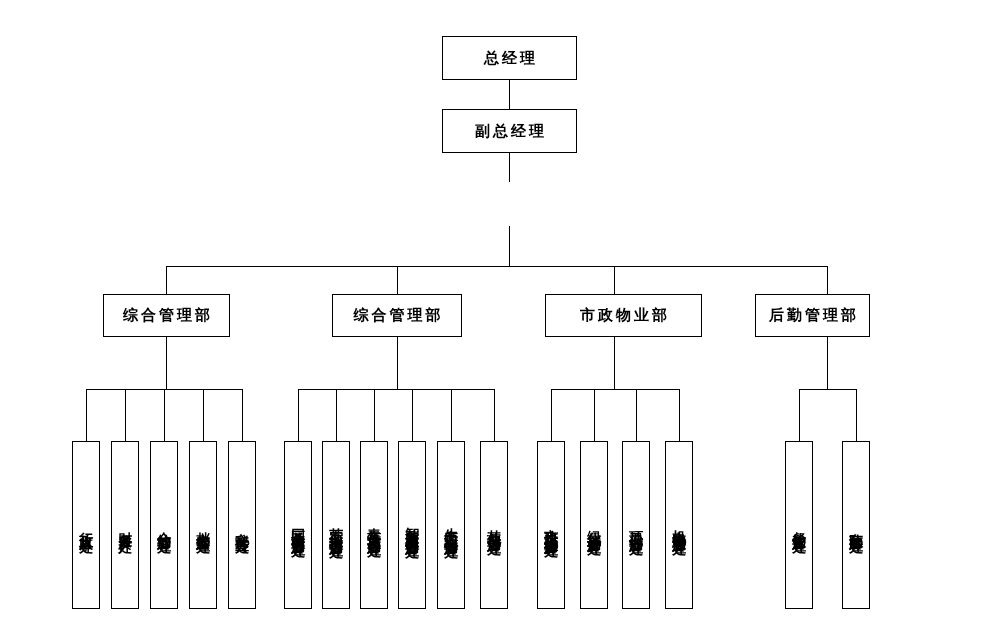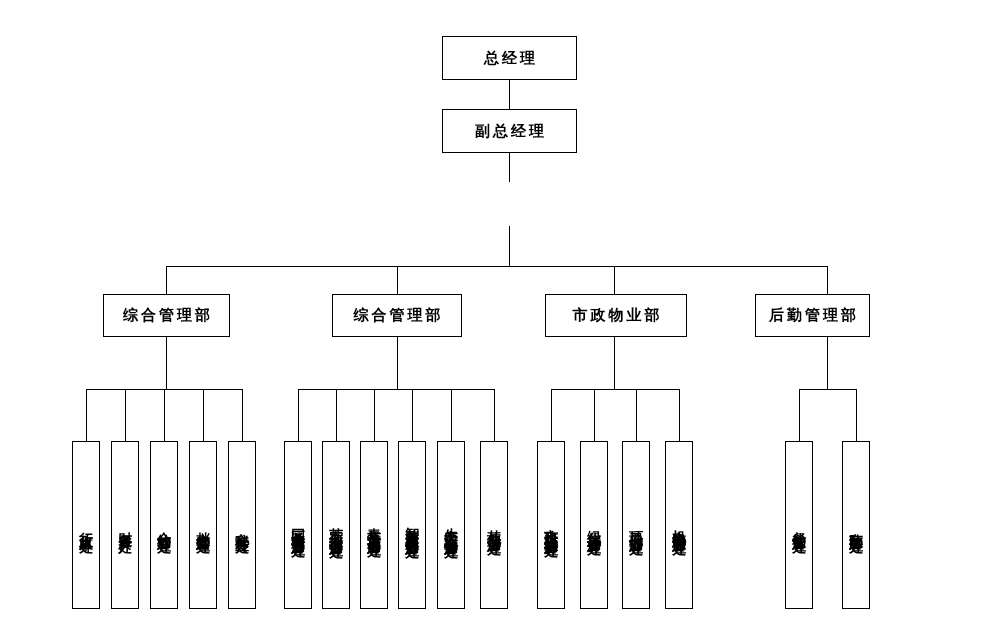--- a/index.html
+++ b/index.html
@@ -97,21 +97,21 @@
     </div>
     <div class="cline" style="left: 451px; top: 389px; width: 1px; height: 52px; background: rgb(0, 0, 0);"></div>
     <div class="node v" style="left: 437px; top: 441px; width: 28px; height: 168px; border-color: rgb(0, 0, 0); background: rgb(255, 255, 255); color: rgb(0, 0, 0);">
       <span>生产力中心项目管理处</span>
     </div>
     <div class="cline" style="left: 494px; top: 389px; width: 1px; height: 52px; background: rgb(0, 0, 0);"></div>
     <div class="node v" style="left: 480px; top: 441px; width: 28px; height: 168px; border-color: rgb(0, 0, 0); background: rgb(255, 255, 255); color: rgb(0, 0, 0);">
       <span>其他项目管理处</span>
     </div>
     <div class="cline" style="left: 614px; top: 266px; width: 1px; height: 28px; background: rgb(0, 0, 0);"></div>
-    <div class="node h" style="left: 545px; top: 294px; width: 142px; height: 43px; border-color: rgb(0, 0, 0); background: rgb(255, 255, 255); color: rgb(0, 0, 0);">
+    <div class="node h" style="left: 545px; top: 294px; width: 157px; height: 43px; border-color: rgb(0, 0, 0); background: rgb(255, 255, 255); color: rgb(0, 0, 0);">
       <span>市政物业部</span>
     </div>
     <div class="cline" style="left: 614px; top: 337px; width: 1px; height: 52px; background: rgb(0, 0, 0);"></div>
     <div class="cline" style="left: 551px; top: 389px; width: 129px; height: 1px; background: rgb(0, 0, 0);"></div>
     <div class="cline" style="left: 551px; top: 389px; width: 1px; height: 52px; background: rgb(0, 0, 0);"></div>
     <div class="node v" style="left: 537px; top: 441px; width: 28px; height: 168px; border-color: rgb(0, 0, 0); background: rgb(255, 255, 255); color: rgb(0, 0, 0);">
       <span>市政设施维护管理处</span>
     </div>
     <div class="cline" style="left: 594px; top: 389px; width: 1px; height: 52px; background: rgb(0, 0, 0);"></div>
     <div class="node v" style="left: 580px; top: 441px; width: 28px; height: 168px; border-color: rgb(0, 0, 0); background: rgb(255, 255, 255); color: rgb(0, 0, 0);">

